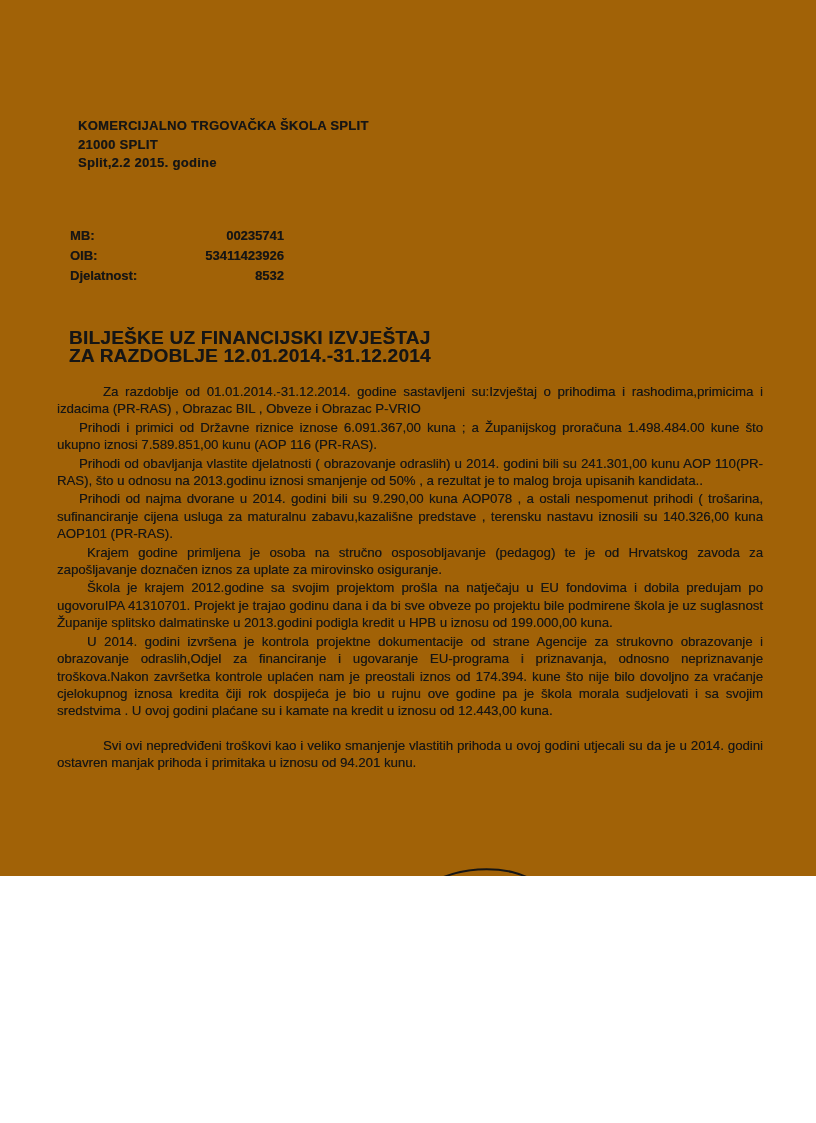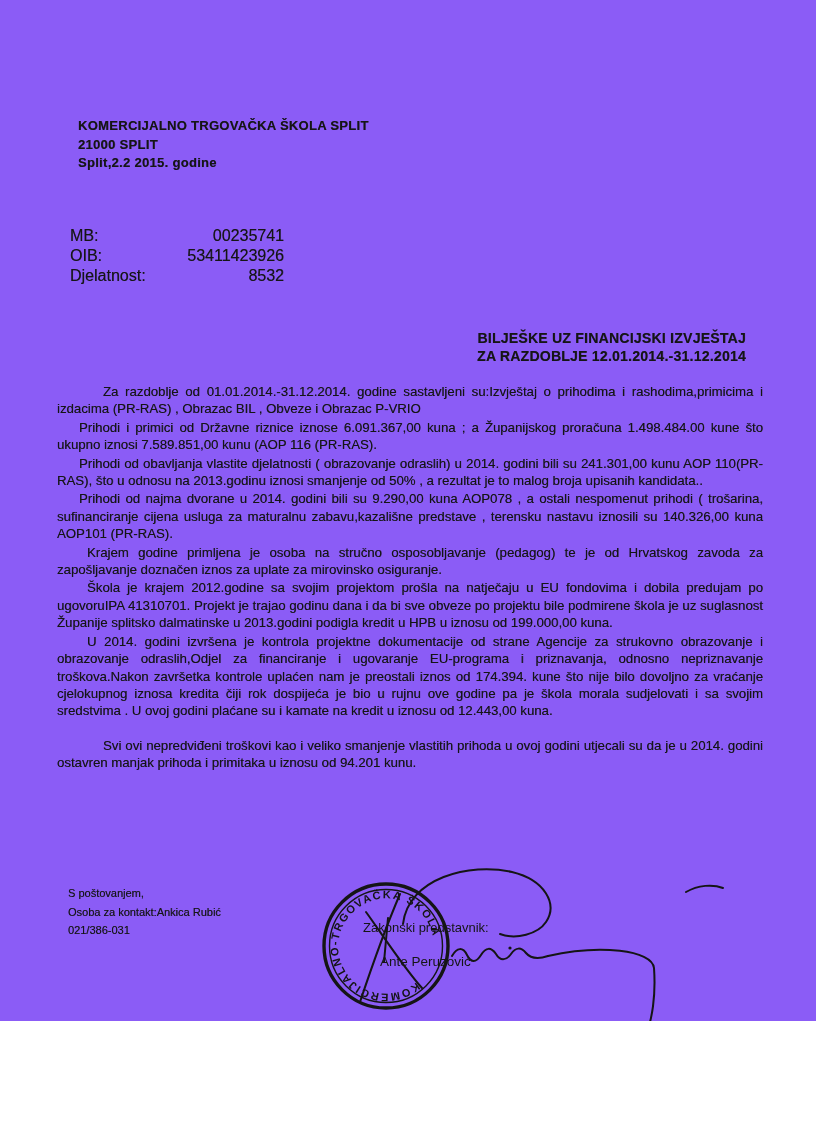--- a/index.html
+++ b/index.html
@@ -1,47 +1,47 @@
 <!DOCTYPE html>
 <html><head>
 <meta charset="utf-8">
 <style>
   html, body { margin: 0; padding: 0; background: #ffffff; }
   .page {
     position: relative;
     width: 816px;
-    height: 1021px;
-    background: #8b5cf6;
+    height: 876px;
+    background: #a16207;
     font-family: "Liberation Sans", sans-serif;
     color: #151515;
     overflow: hidden;
   }
   
   .scan { text-shadow: 0.3px 0.3px 0 rgba(20,20,20,0.55); }
 
   .letterhead {
     position: absolute;
     top: 117px; left: 78px;
     font-size: 13px; font-weight: bold;
     line-height: 18.5px; letter-spacing: 0.3px;
     white-space: nowrap;
   }
   .registry {
     position: absolute;
     top: 226px; left: 70px; width: 214px;
-    font-size: 16px; font-weight: normal;
+    font-size: 13px; font-weight: bold;
   }
   .registry .row { display: flex; justify-content: space-between; line-height: 20px; }
   .registry .val { text-align: right; }
 
   .doc-title {
     position: absolute;
-    top: 329px; left: 40px; width: 706px;
-    text-align: right;
-    font-size: 14px; font-weight: bold;
+    top: 329px; left: 69px; width: 706px;
+    text-align: left;
+    font-size: 19px; font-weight: bold;
     line-height: 18px; letter-spacing: 0.25px;
   }
 
   .body-text {
     position: absolute;
     top: 383px; left: 57px; width: 706px;
     font-size: 13.2px; line-height: 17.4px;
     text-align: justify;
   }
   .body-text p { margin: 0 0 1px 0; }

